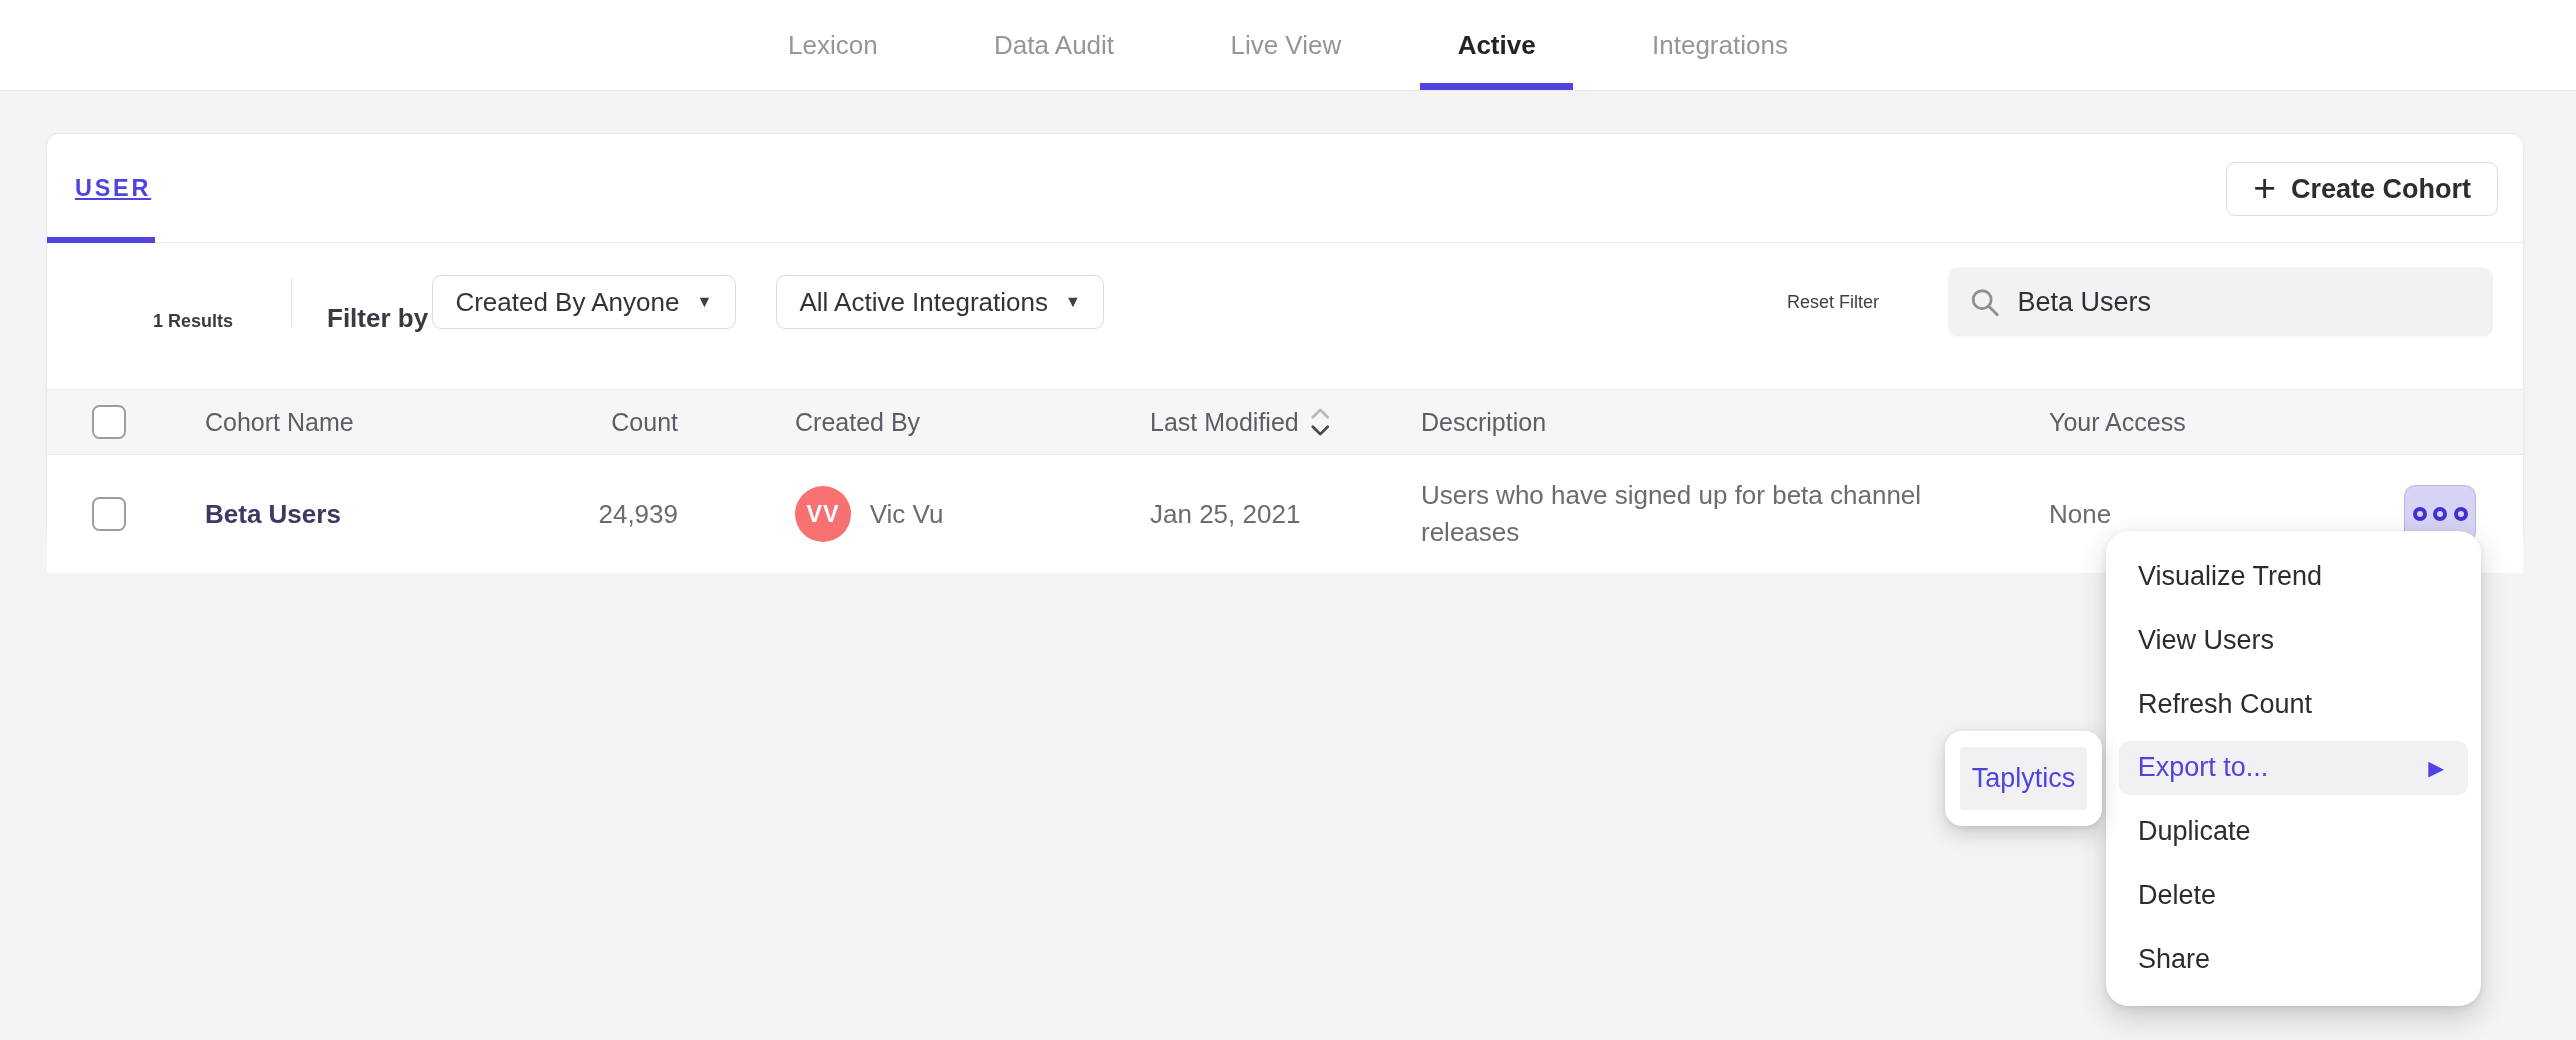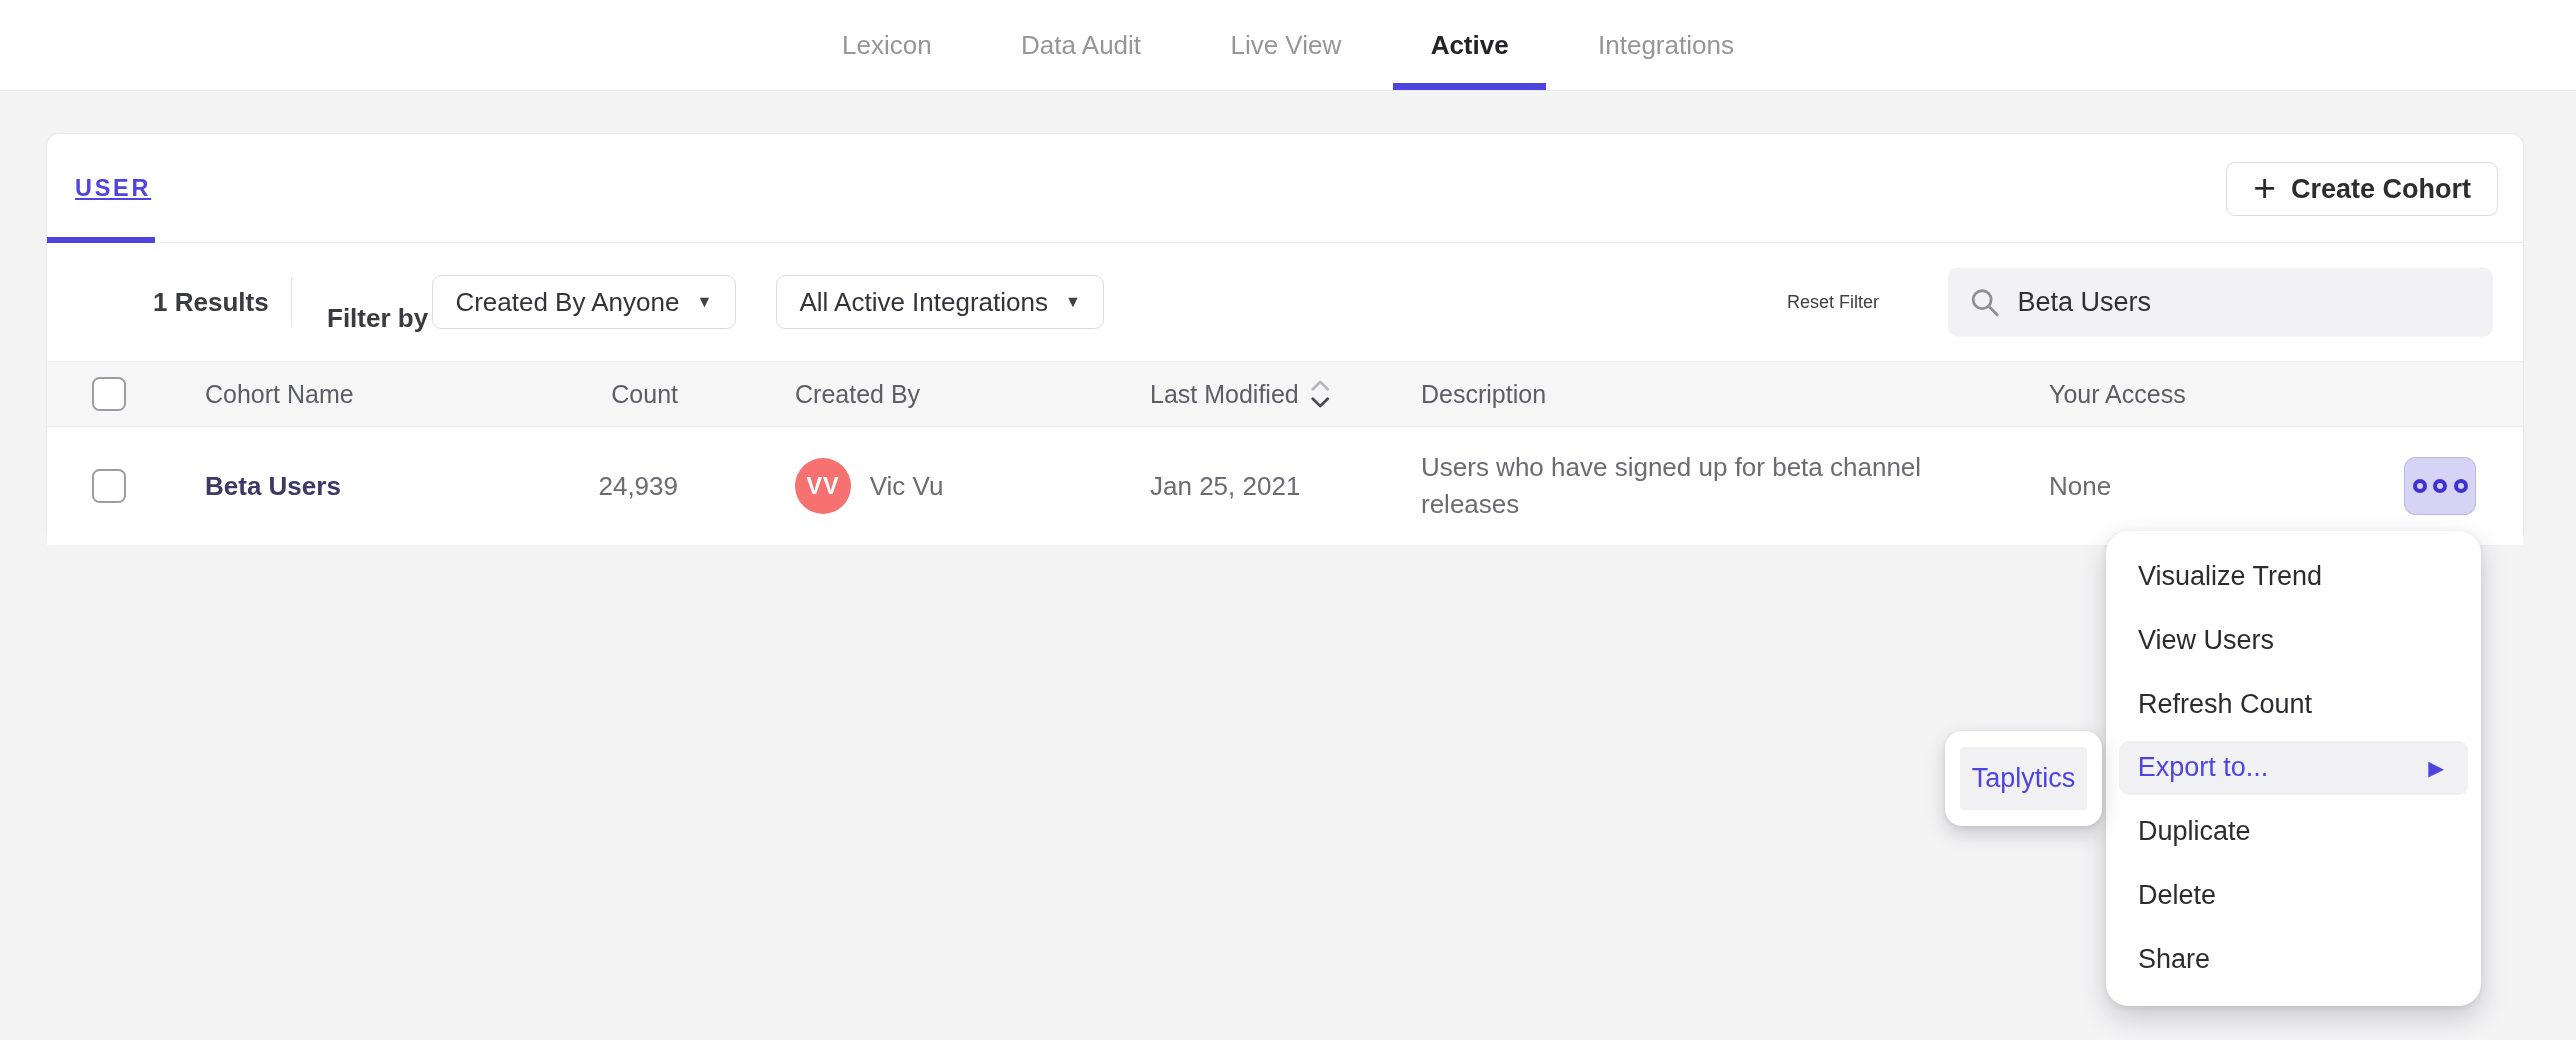--- a/index.html
+++ b/index.html
@@ -8,21 +8,21 @@
     font-family:"Liberation Sans", sans-serif;
     background:#f4f4f5;
     overflow:hidden;
     position:relative;
     color:#2f2f36;
   }
   
   .topnav {
     position:absolute; left:0; top:0; width:2576px; height:91px;
     background:#ffffff; border-bottom:0.9px solid #e8e8ea;
-    display:flex; justify-content:center; align-items:stretch; gap:82px;
+    display:flex; justify-content:center; align-items:stretch; gap:109px;
   }
   .nav-item {
     display:flex; align-items:center; position:relative;
     font-size:26px; color:#95959d; cursor:pointer; padding:0 3.7px;
   }
   .nav-item.active { color:#232329; font-weight:bold; }
   .nav-underline {
     position:absolute; left:-34px; right:-34px; bottom:0; height:7.5px;
     background:#4f44e0;
   }
@@ -43,21 +43,21 @@
   .create-btn {
     position:absolute; right:25px; top:28px; height:54px;
     display:flex; align-items:center; gap:15px; padding:0 26px;
     background:#ffffff; border:1.9px solid #dcdce0; border-radius:9.3px;
     font-size:27px; font-weight:bold; color:#2c2c33; cursor:pointer;
   }
   .plus-glyph { font-size:39px; font-weight:normal; line-height:1; margin-top:-3.7px; color:#2c2c33; }
   
   .filterbar { position:relative; height:118px; }
   .filterbar > * { position:absolute; top:50%; transform:translateY(-50%); }
-  .results-label { left:106px; font-size:26px; color:#3a3a42; font-weight:bold; }
+  .results-label { left:106px; font-size:18px; color:#3a3a42; font-weight:bold;margin-top:19px; }
   .v-divider { left:244px; width:0.9px; height:49px; background:#e3e3e6; }
   .filterby-label { left:280px; font-size:26px; color:#3a3a42; font-weight:bold;margin-top:16px; }
   .dropdown {
     height:54px; display:flex; align-items:center; gap:17px; padding:0 22.4px;
     background:#fff; border:1.9px solid #dcdce0; border-radius:9.3px;
     font-size:26px; color:#33333a; cursor:pointer; white-space:nowrap;
   }
   .dd-created { left:385px; }
   .dd-integrations { left:729px; }
   .caret { font-size:16px; color:#3f3f46; }
@@ -69,21 +69,21 @@
   }
   .searchbox input {
     border:none; outline:none; background:transparent;
     font-family:"Liberation Sans", sans-serif;
     font-size:27px; color:#2f2f36; width:430px;
   }
   
   .thead {
     position:relative; height:66px;
     background:#f6f6f7; border-top:0.9px solid #ececee; border-bottom:0.9px solid #e9e9eb;
-    font-size:25px; color:#5d5d66;
+    font-size:25px; color:#5d5d66;margin-top:28px;
   }
   .trow { position:relative; height:118px; background:#ffffff; font-size:26px; color:#6b6b74; }
   .col { position:absolute; top:50%; transform:translateY(-50%); }
   .c-check { left:45px; }
   .c-name { left:158px; }
   .c-count { left:448px; width:183px; text-align:right; }
   .c-created { left:748px; }
   .c-modified { left:1103px; display:flex; align-items:center; gap:11.2px; }
   .c-desc { left:1374px; width:542px; }
   .c-access { left:2002px; }

